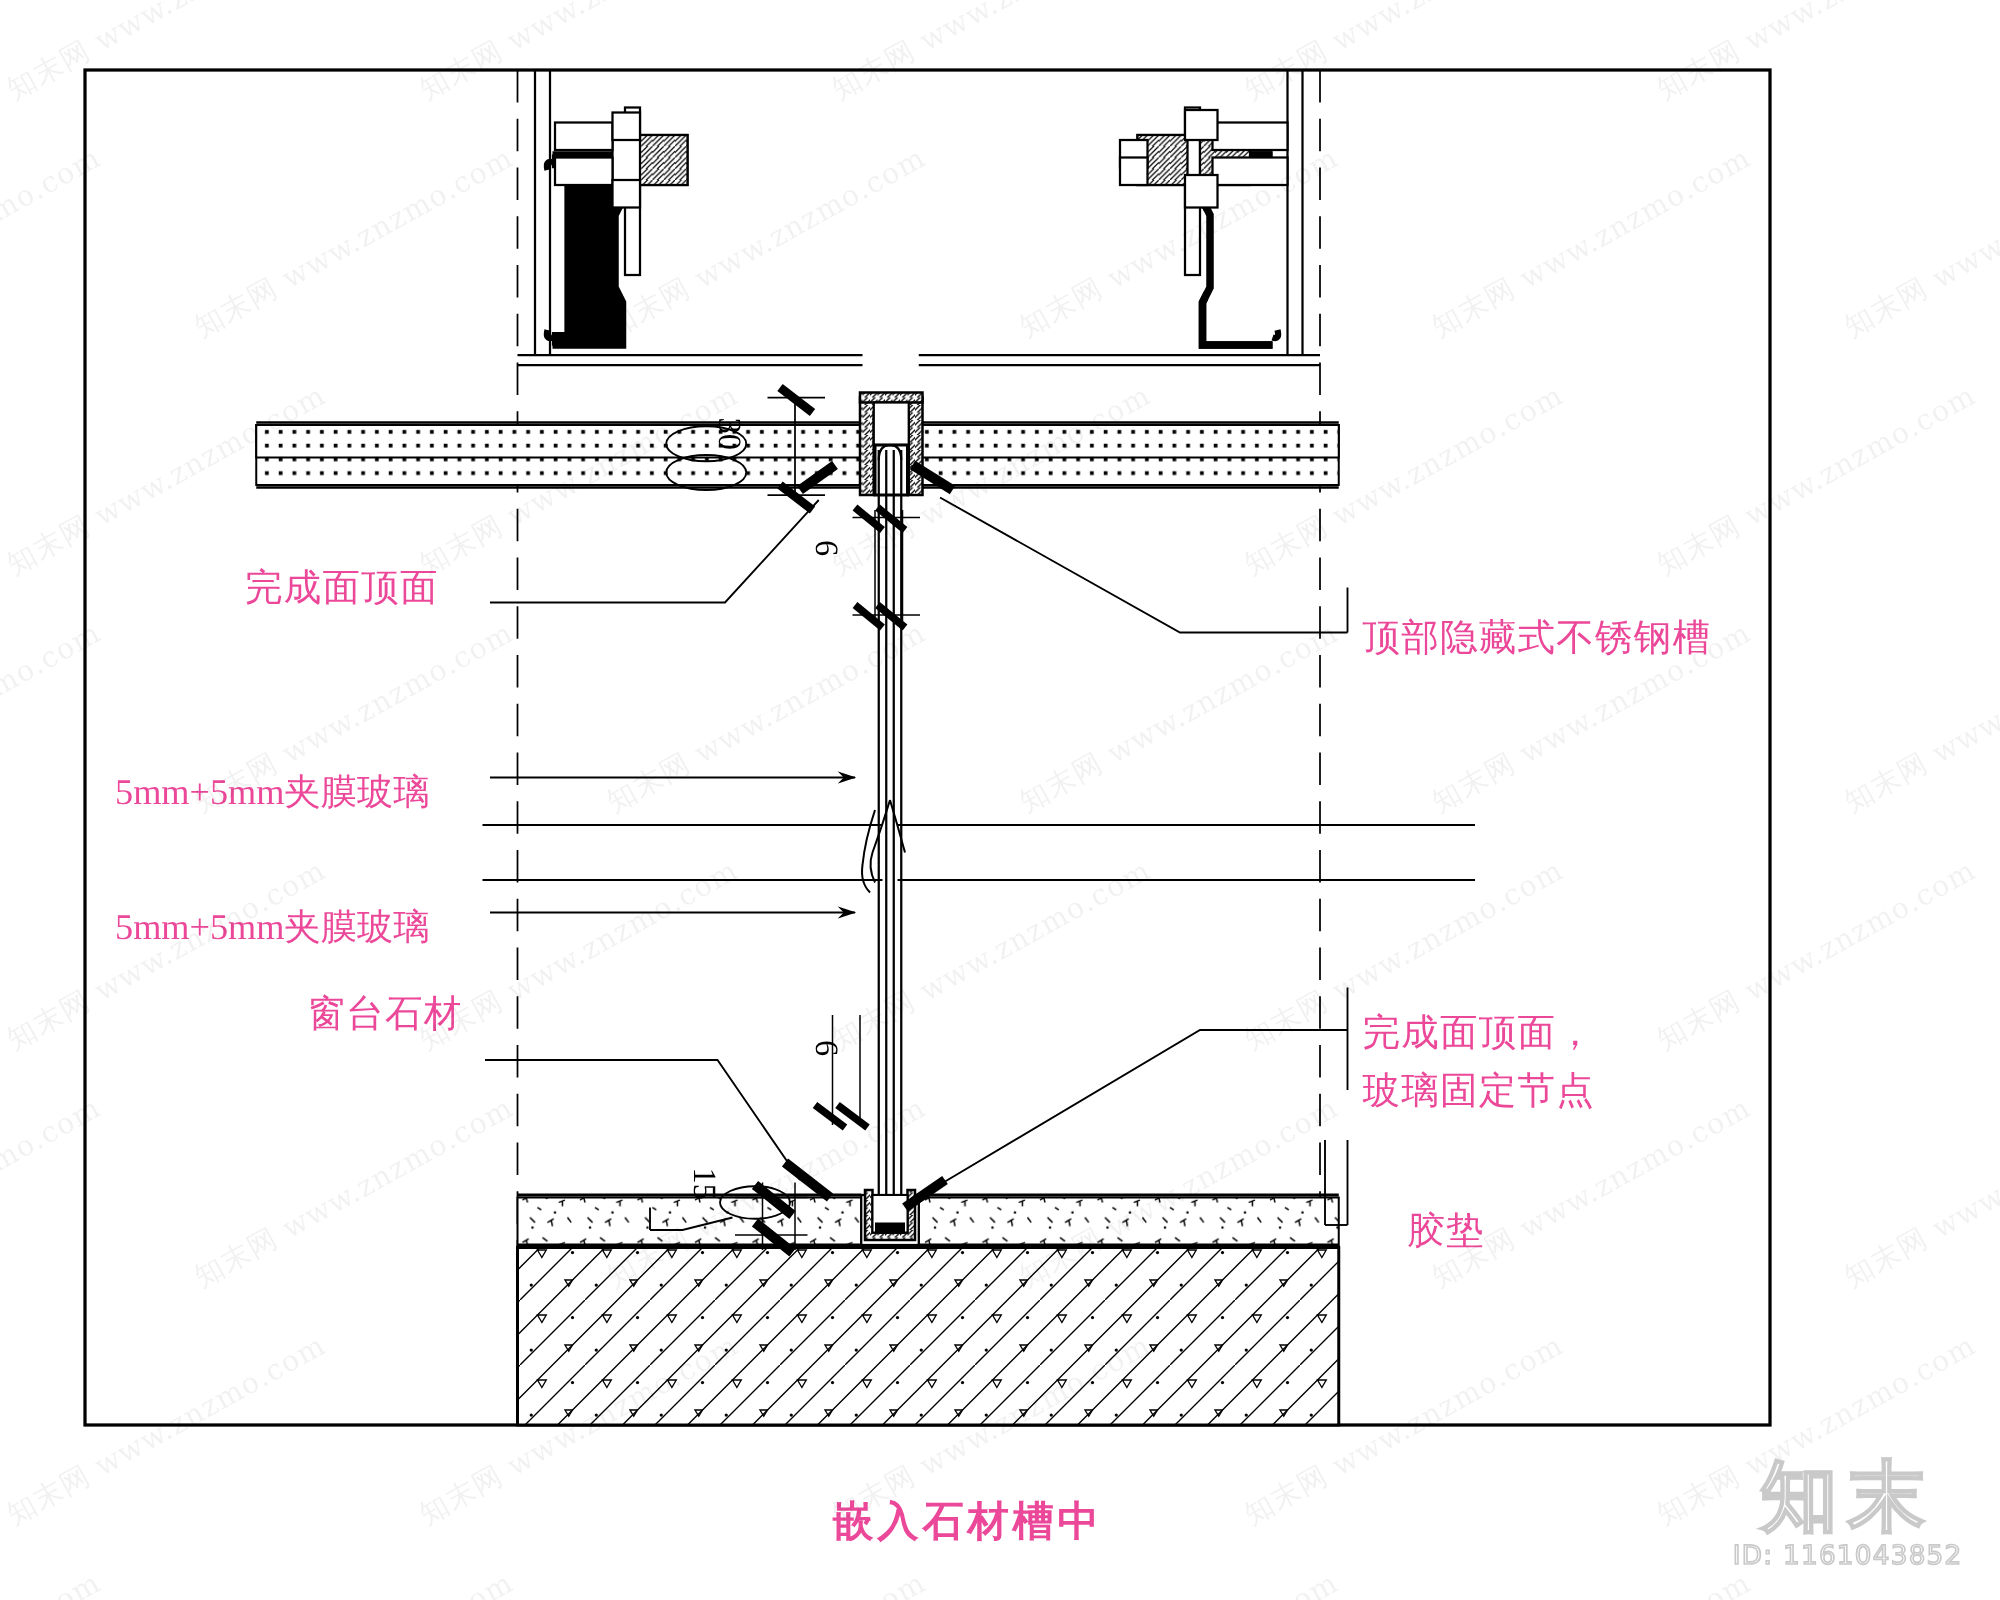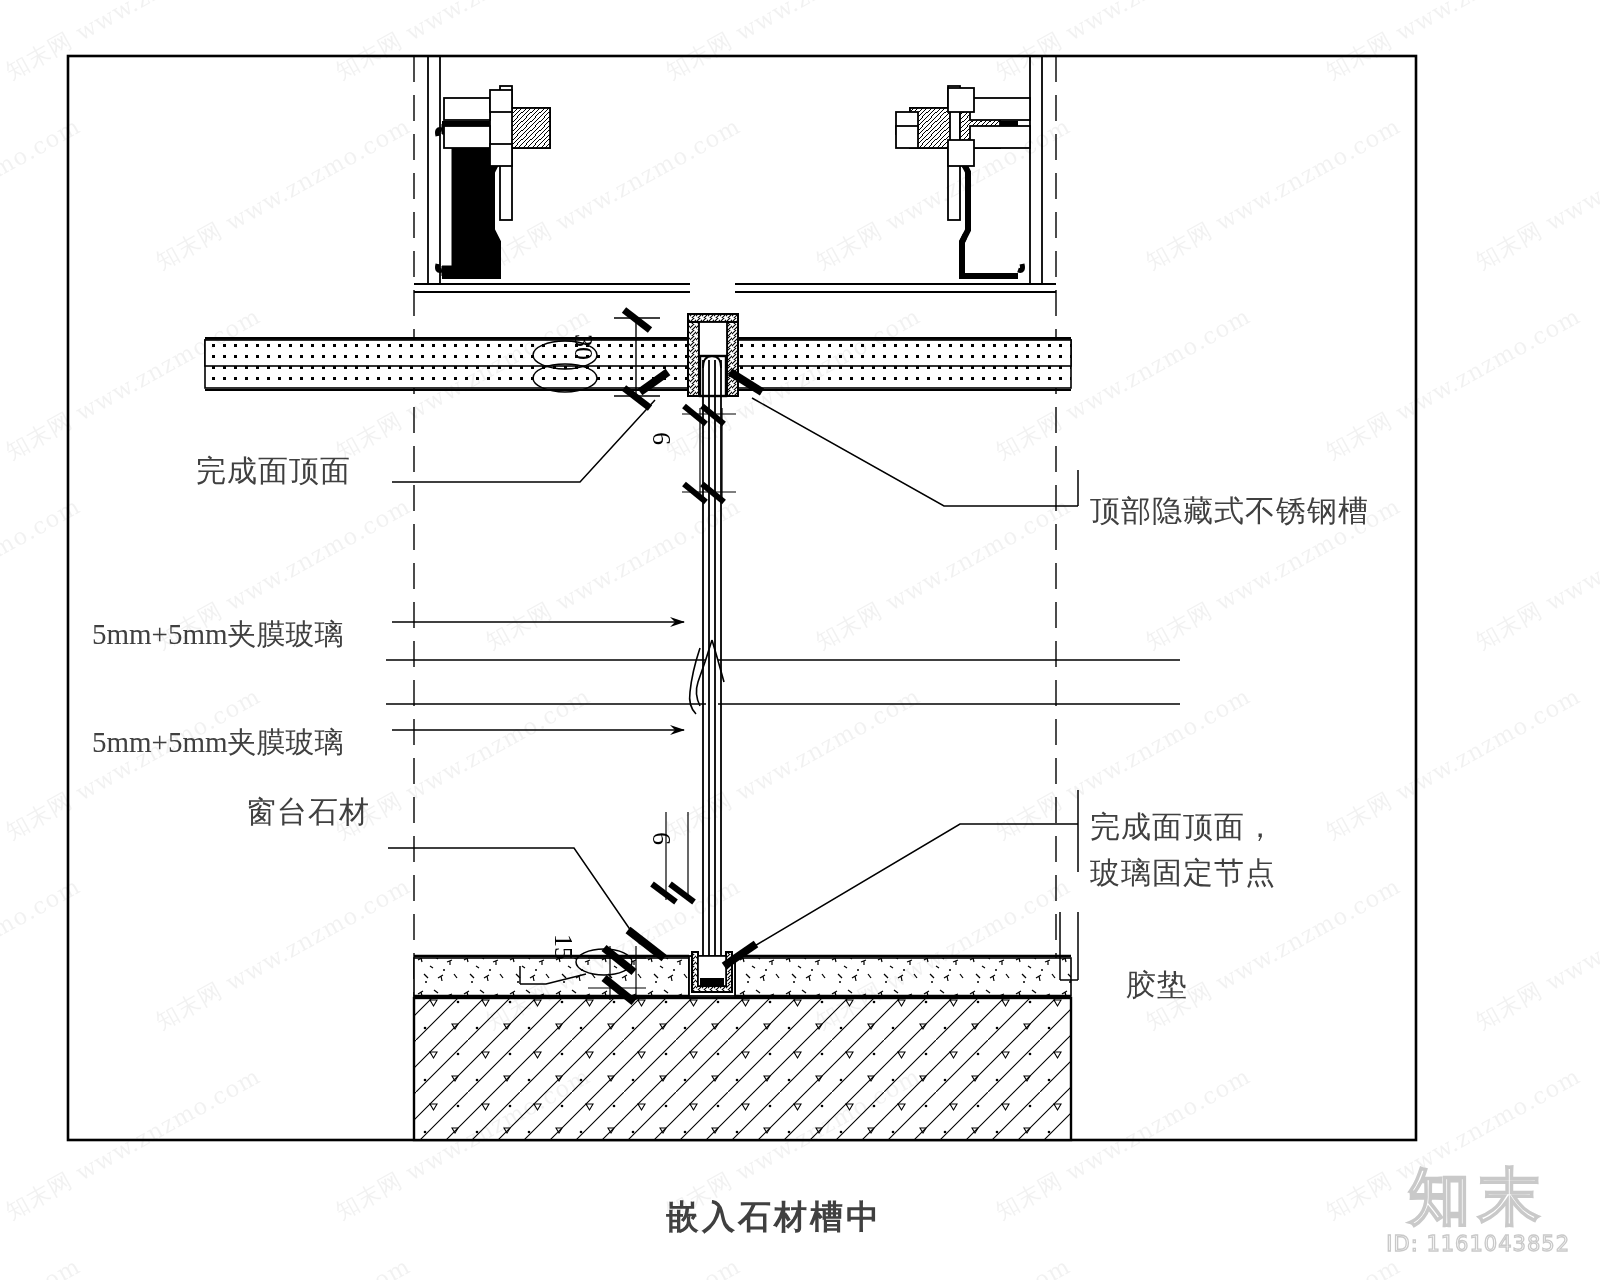--- a/index.html
+++ b/index.html
@@ -1,21 +1,21 @@
 <!DOCTYPE html>
 <html><head>
 <meta charset="utf-8">
 <style>
   html,body{margin:0;padding:0;background:#ffffff;}
   body{width:1600px;height:1280px;overflow:hidden;
        font-family:"Liberation Serif","DejaVu Serif",serif;color:#000;}
   #stage{position:relative;width:1600px;height:1280px;}
   svg#cad{position:absolute;left:0;top:0;width:1600px;height:1280px;}
 
-  .lbl{position:absolute;white-space:pre;color:#404040;line-height:1.25;}
+  .lbl{position:absolute;white-space:pre;color:#ec4899;line-height:1.25;}
   .lbl-cn{font-family:"DejaVu Serif","Liberation Serif",serif;font-size:30px;letter-spacing:1px;}
   .lbl-mix{font-family:"Liberation Serif","DejaVu Serif",serif;font-size:29px;margin-top:24px;}
   .title-cn{font-family:"DejaVu Serif","Liberation Serif",serif;font-size:33px;font-weight:bold;letter-spacing:3px;}
   .dimtxt{position:absolute;font-family:"Liberation Serif",serif;font-size:26px;color:#000;}
 
   .wm{position:absolute;color:rgba(0,0,0,0.055);font-family:"DejaVu Sans","Liberation Sans",sans-serif;
       font-size:23px;white-space:nowrap;transform-origin:left top;
       transform:rotate(-29deg);pointer-events:none;user-select:none;letter-spacing:1px;}
   .wm-cn{font-family:"DejaVu Serif",serif;}
 

